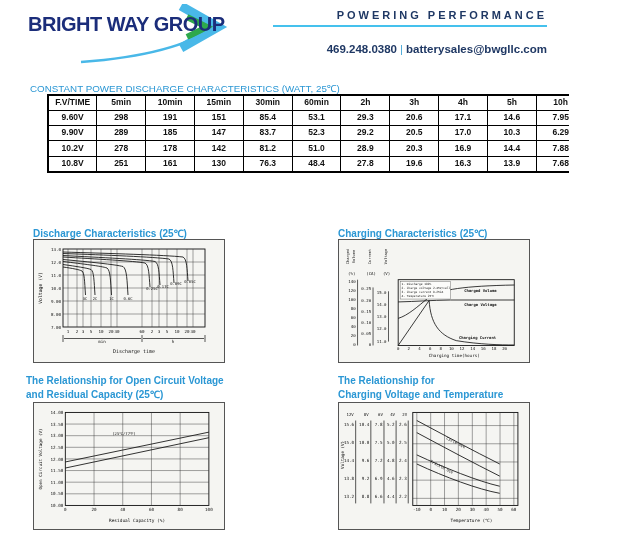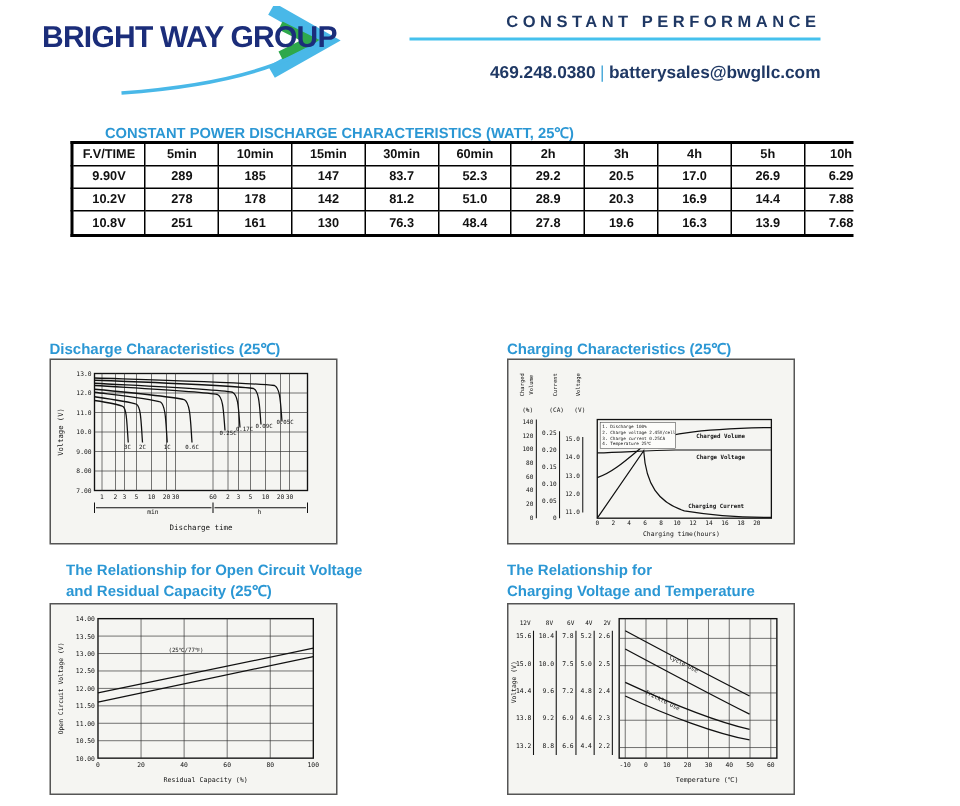--- a/index.html
+++ b/index.html
@@ -6,21 +6,21 @@
   .page{position:relative;width:569px;height:537px;background:#fff;overflow:hidden;
         font-family:"Liberation Sans",sans-serif;color:#111;}
   
   .logo{position:absolute;left:26px;top:4px;width:220px;height:60px;}
   .hdr-right{position:absolute;right:22px;top:9px;text-align:right;}
   .tagline{font-size:11px;font-weight:700;letter-spacing:3px;color:#1f3864;}
   .hdr-rule{margin:4px 0 4px auto;width:274px;height:2px;background:#45c1ed;}
   .contact{font-size:11.5px;font-weight:700;color:#1f3864;margin-top:16px;}
   .contact .sep{color:#45a7d8;padding:0 3px;font-weight:400;}
   
-  .sec-title{position:absolute;left:30px;top:82px;font-size:9.8px;font-weight:700;color:#2b97d4;margin-left:40px;}
+  .sec-title{position:absolute;left:30px;top:82px;font-size:9.8px;font-weight:400;color:#2b97d4;}
   
   table.pwr{position:absolute;left:47px;top:94px;width:588px;border-collapse:collapse;
             border:2px solid #000;table-layout:fixed;}
   table.pwr th,table.pwr td{border:1px solid #000;font-size:8.5px;font-weight:700;
             text-align:center;padding:2.2px 0;line-height:1.15;}
   .note{position:absolute;left:30px;top:184px;font-size:9px;color:#111;margin:0;}
   
   .ct{position:absolute;font-size:10px;font-weight:700;color:#2b97d4;line-height:1.35;}
   .cbox{position:absolute;width:188px;border:1px solid #555;background:#f5f5f2;padding:1px;}
   .cbox svg{display:block;background:#f5f5f2;}
@@ -45,21 +45,21 @@
 
   <div class="logo">
     <svg width="220" height="60" viewBox="0 0 220 60">
       <path d="M155,2 L192,23 L155,44" stroke="#49b8e8" stroke-width="9" fill="none"></path>
       <path d="M161,13 L181,23 L161,33" stroke="#2ea84c" stroke-width="6" fill="none"></path>
       <path d="M190,22 C160,44 110,54 55,58" stroke="#49b8e8" stroke-width="2.4" fill="none"></path>
       <text x="2" y="27" style="font-family:'Liberation Sans',sans-serif;font-size:20px;font-weight:800;fill:#1b2d7a;letter-spacing:-0.5px;">BRIGHT WAY GROUP</text>
     </svg>
   </div>
   <div class="hdr-right">
-    <div class="tagline">CONSTANT PERFORMANCE</div>
+    <div class="tagline">POWERING PERFORMANCE</div>
     <div class="hdr-rule"></div>
     <div class="contact">
       <span>469.248.0380</span><span class="sep">|</span><span>batterysales@bwgllc.com</span>
     </div>
   </div>
 
   <div class="sec-title">CONSTANT POWER DISCHARGE CHARACTERISTICS (WATT, 25℃)</div>
   <table class="pwr">
     <thead>
         <tr>
@@ -72,30 +72,44 @@
           <th>2h</th>
           <th>3h</th>
           <th>4h</th>
           <th>5h</th>
           <th>10h</th>
           <th>20h</th>
         </tr>
       </thead>
     <tbody>
         <tr>
+          <td>9.60V</td>
+          <td>298</td>
+          <td>191</td>
+          <td>151</td>
+          <td>85.4</td>
+          <td>53.1</td>
+          <td>29.3</td>
+          <td>20.6</td>
+          <td>17.1</td>
+          <td>14.6</td>
+          <td>7.95</td>
+          <td>4.26</td>
+        </tr>
+        <tr>
           <td>9.90V</td>
           <td>289</td>
           <td>185</td>
           <td>147</td>
           <td>83.7</td>
           <td>52.3</td>
           <td>29.2</td>
           <td>20.5</td>
           <td>17.0</td>
-          <td>26.9</td>
+          <td>10.3</td>
           <td>6.29</td>
           <td>4.25</td>
         </tr>
         <tr>
           <td>10.2V</td>
           <td>278</td>
           <td>178</td>
           <td>142</td>
           <td>81.2</td>
           <td>51.0</td>
@@ -249,21 +263,21 @@
           <text x="122" y="113">12</text>
           <text x="133" y="113">14</text>
           <text x="144" y="113">16</text>
           <text x="155" y="113">18</text>
           <text x="166" y="113">20</text>
         </g>
       <text class="xlab" style="font-size:4.4px" x="114" y="120">Charging time(hours)</text>
     </svg>
   </div>
 
-  <div class="ct" style="left:44px;top:374px;">
+  <div class="ct" style="left:26px;top:374px;">
     <div>The Relationship for Open Circuit Voltage</div>
     <div>and Residual Capacity (25℃)</div>
   </div>
   <div class="cbox" style="left:33px;top:402px;height:124px;">
     <svg width="186" height="122" viewBox="0 0 184 120">
       <rect x="30" y="8" width="142" height="92" fill="#fcfcfa" class="frame"></rect>
       <path class="grid" d="M58.4,8V100M86.8,8V100M115.2,8V100M143.6,8V100M30,19.5H172M30,31H172M30,42.5H172M30,54H172M30,65.5H172M30,77H172M30,88.5H172"></path>
       <g class="curves">
           <path d="M30,57 L172,27.5"></path>
           <path d="M30,63 L172,33"></path>

